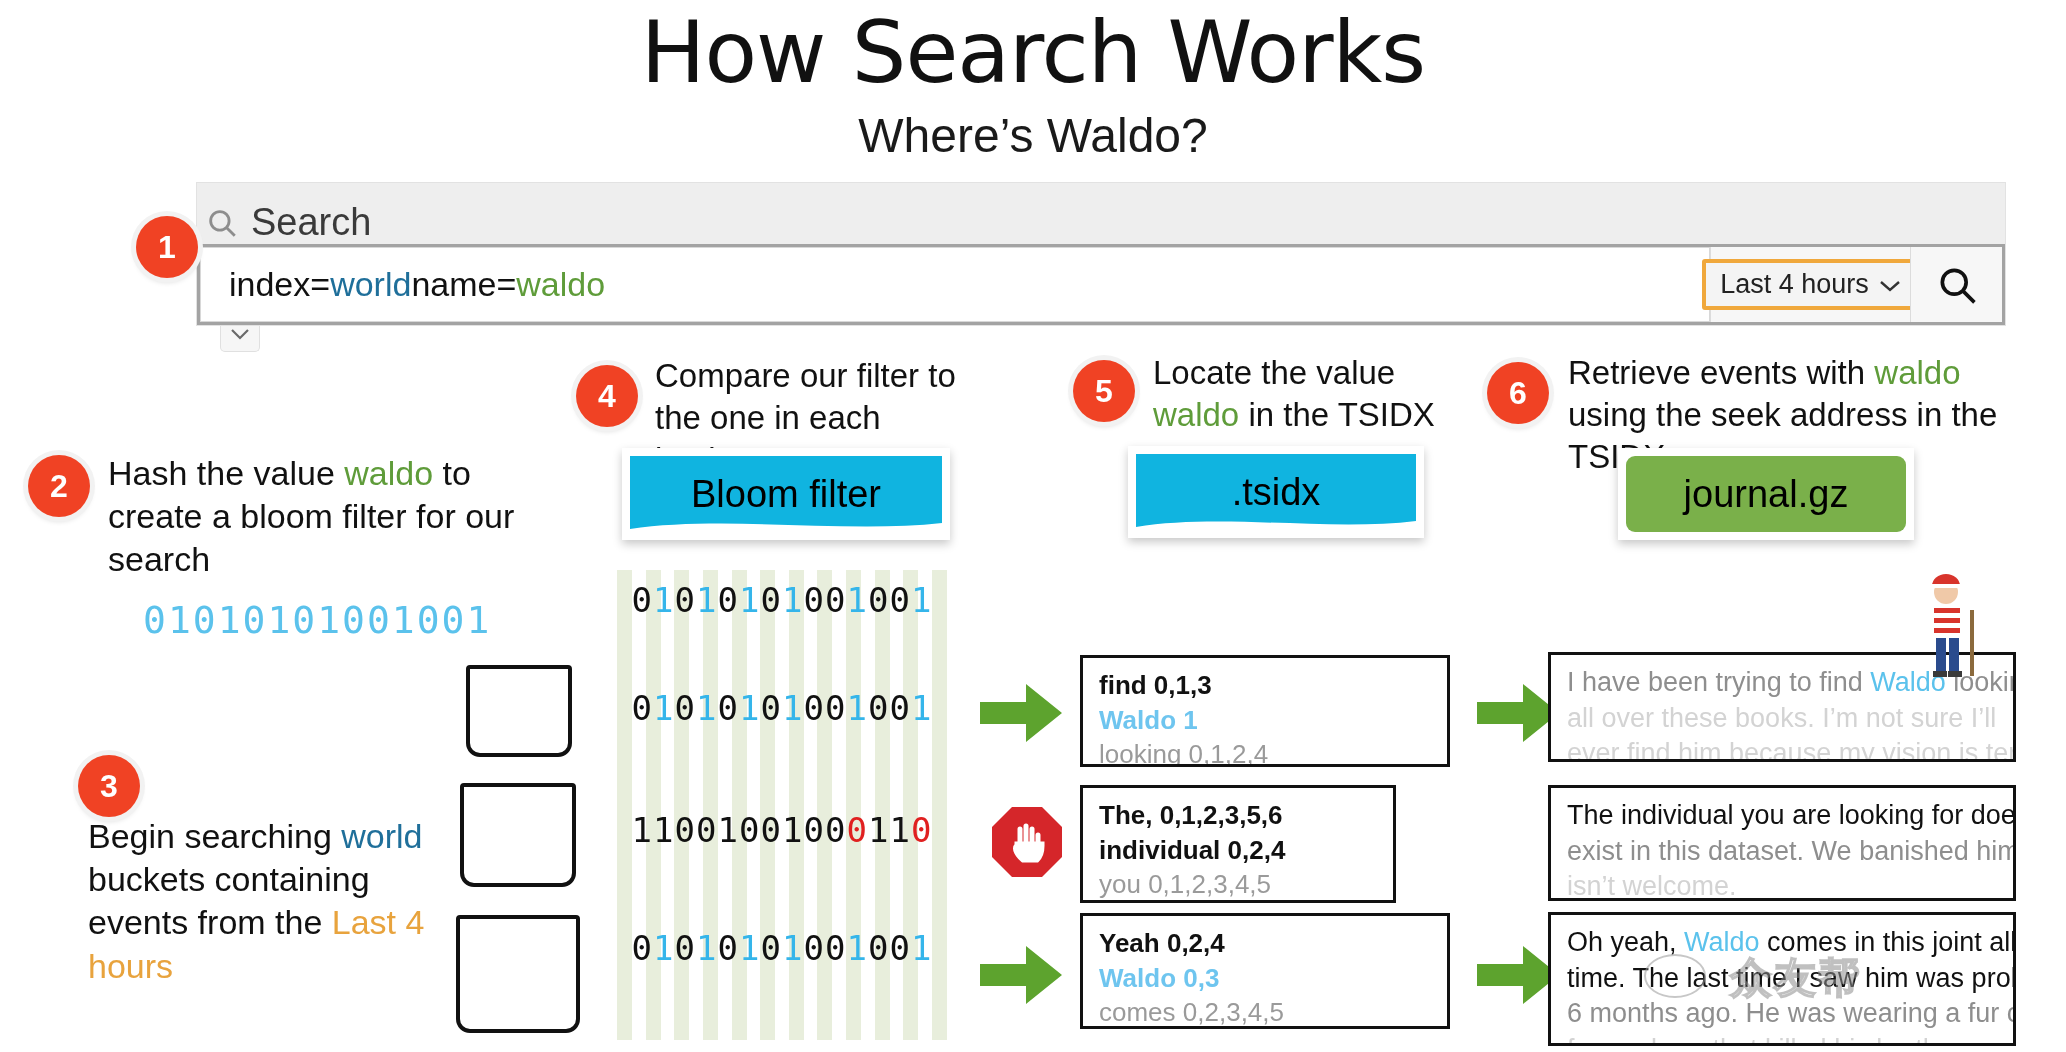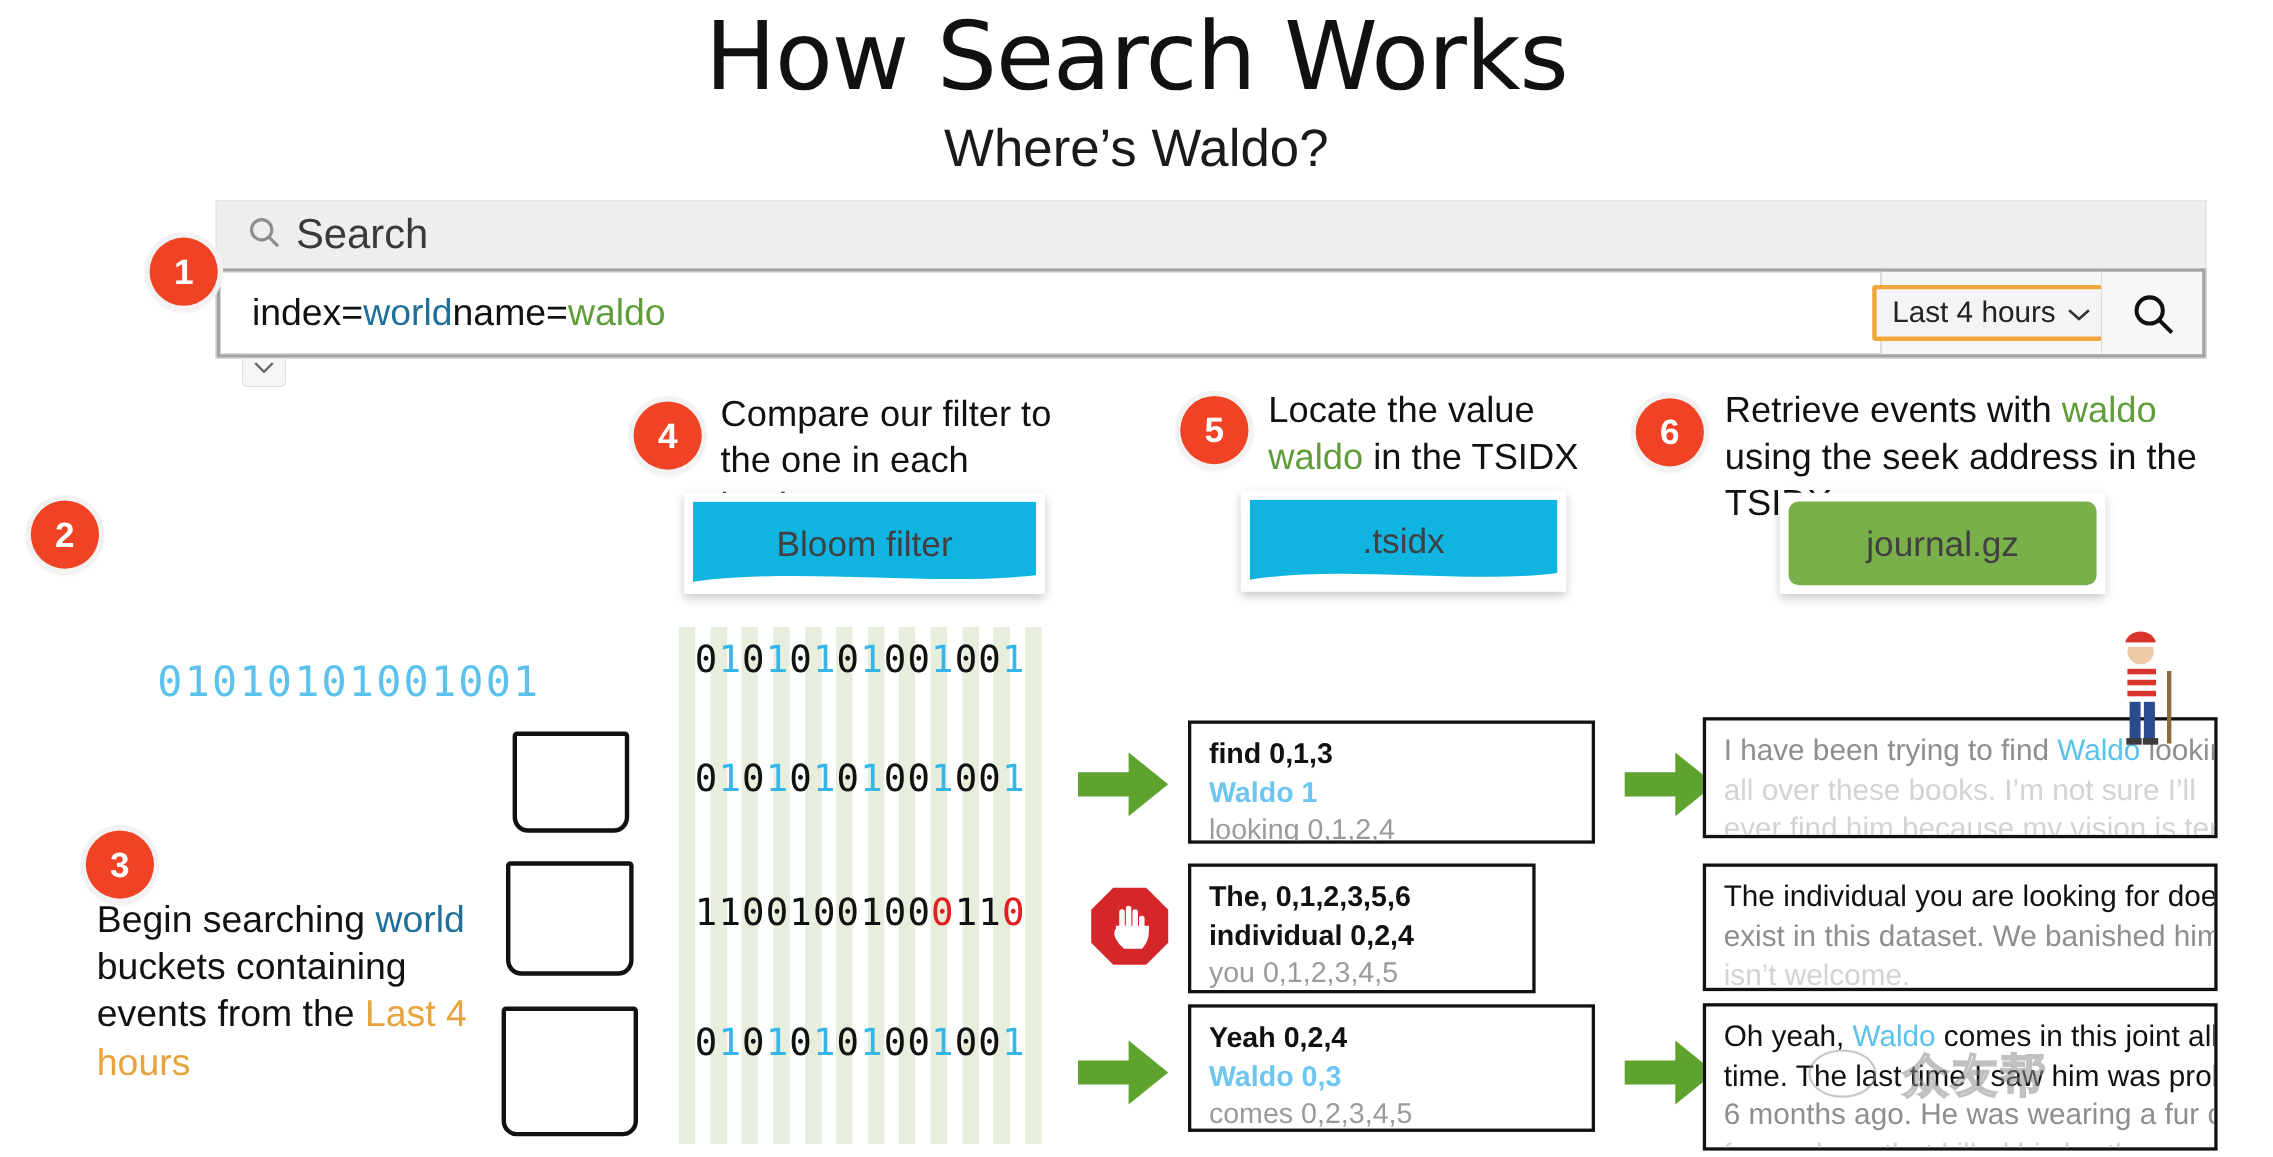--- a/index.html
+++ b/index.html
@@ -21,21 +21,21 @@
     position:absolute; left:0; top:108px; width:2066px; text-align:center;
     font-size:48px; font-weight:400; color:#1a1a1a;
     font-family:"Liberation Sans", sans-serif;
   }
 
   
   .searchwrap { position:absolute; left:196px; top:182px; width:1810px; height:160px; }
   .sb-head {
     position:absolute; left:0; top:0; width:1810px; height:62px;
     background:#eeeeee; border:1px solid #e2e2e2; border-bottom:none;
-    display:flex; align-items:center; padding-left:26px;
+    display:flex; align-items:flex-end; padding-left:8px;
   }
   .sb-head .lbl { font-size:38px; color:#3a3a3a; font-weight:400; margin-left:12px; }
   .sb-body {
     position:absolute; left:0; top:62px; width:1810px; height:82px;
     background:#a3a3a3; border:1px solid #e2e2e2; border-top:none;
     display:flex; align-items:stretch;
   }
   .sb-input {
     flex:1; background:#ffffff; border:1px solid #d8d8d8; margin:3px 0 3px 3px;
     display:flex; align-items:center; padding-left:28px;
@@ -100,21 +100,21 @@
   }
   .banner .inner {
     width:100%; height:100%; display:flex; align-items:center; justify-content:center;
   }
   .bloom-banner { left:622px; top:448px; width:328px; height:92px; }
   .tsidx-banner { left:1128px; top:446px; width:296px; height:92px; }
   .journal-banner { left:1618px; top:448px; width:296px; height:92px; }
   .wave-bg { position:relative; overflow:hidden; }
   .wave-bg svg { position:absolute; inset:0; width:100%; height:100%; }
   .wave-bg span { position:relative; z-index:2; }
-  .bn-txt { font-size:32px; color:#404040; }
+  .bn-txt { font-size:38px; color:#000000; }
   .journal-inner {
     background:#7ab04a; border-radius:9px; width:100%; height:100%;
     display:flex; align-items:center; justify-content:center;
   }
 
   
   .bloomgrid { position:absolute; left:617px; top:570px; width:330px; height:470px; }
   .stripes { position:absolute; inset:0; display:flex; justify-content:space-between; }
   .stripe { width:15px; background:#e8eedc; height:100%; }
   .binrow {
@@ -232,20 +232,23 @@
     </div>
   </div>
 
   <div class="badge b1">1</div>
   <div class="badge b2">2</div>
   <div class="badge b3">3</div>
   <div class="badge b4">4</div>
   <div class="badge b5">5</div>
   <div class="badge b6">6</div>
 
+  <div class="steptext s2">
+    <span>Hash the value </span><span class="tok-green">waldo</span><span> to create a bloom filter for our search</span>
+  </div>
   <div class="binhash">01010101001001</div>
 
   <div class="steptext s3">
     <span>Begin searching </span><span class="tok-blue">world</span><span> buckets containing events from the </span><span class="tok-orange">Last 4 hours</span>
   </div>
 
   <div class="steptext s4">Compare our filter to the one in each bucket</div>
 
   <div class="steptext s5">
     <span>Locate the value </span><span class="tok-green">waldo</span><span> in the TSIDX</span>

